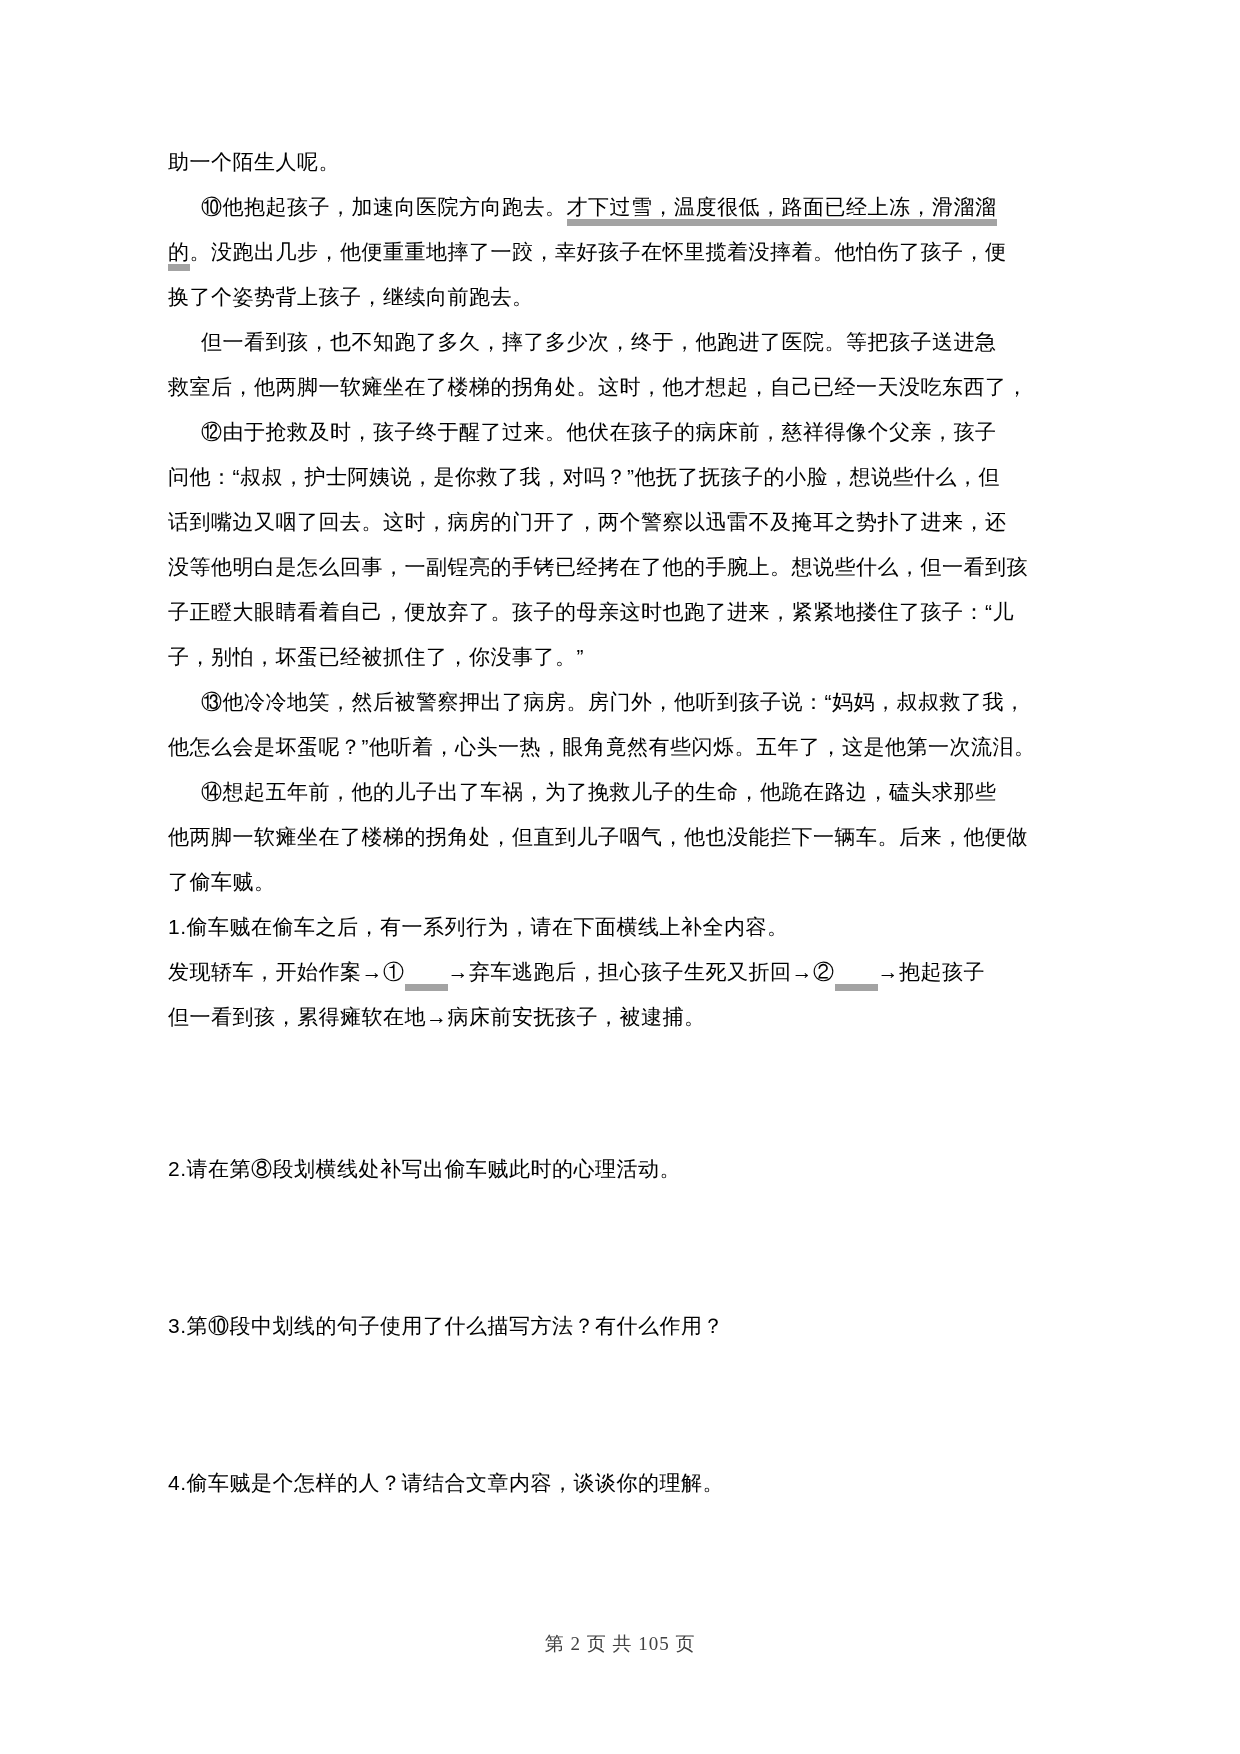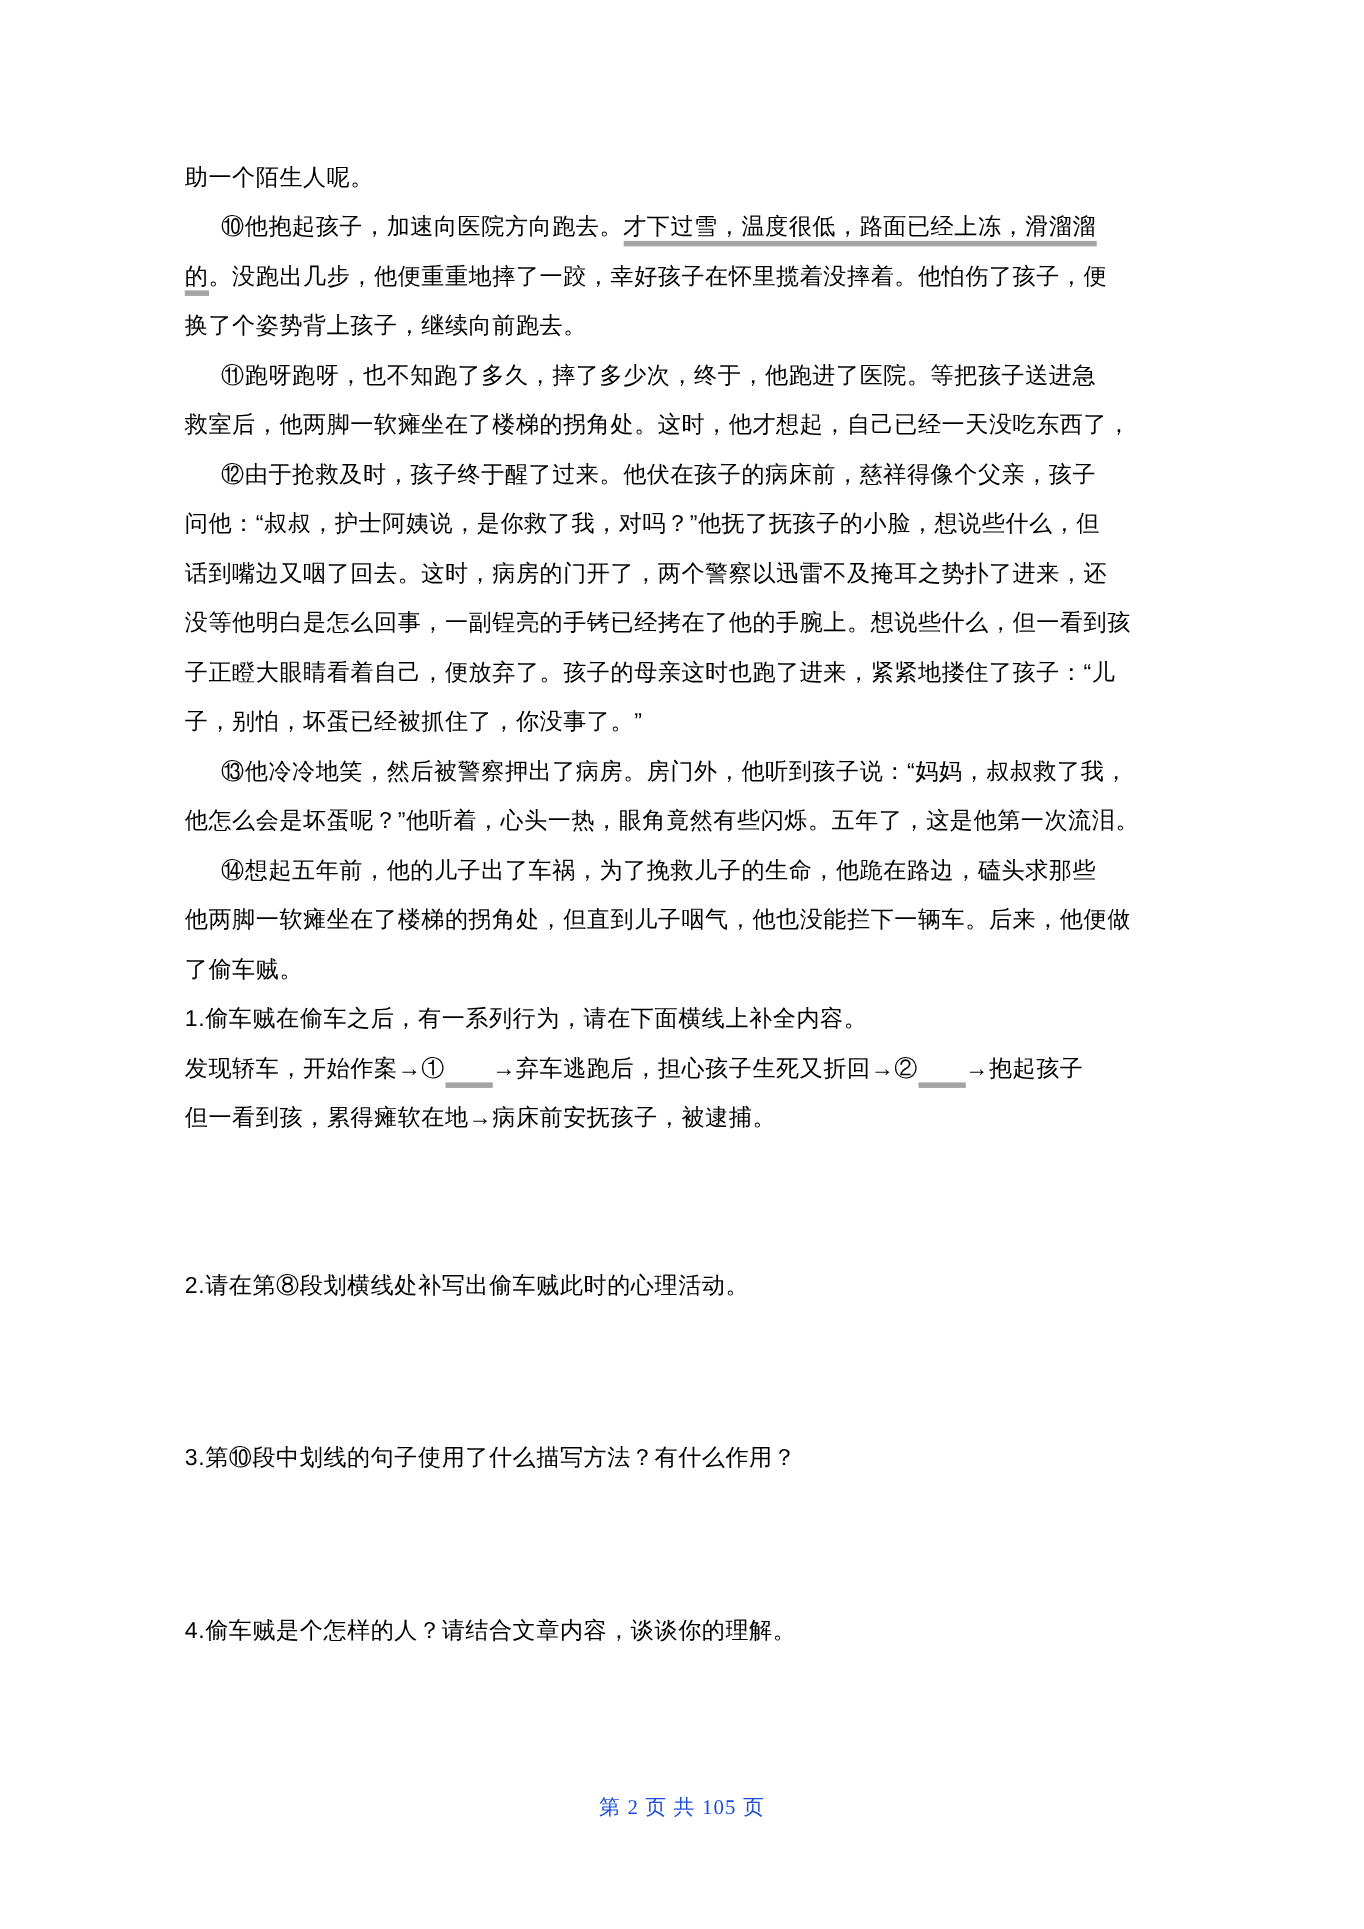--- a/index.html
+++ b/index.html
@@ -14,51 +14,51 @@
     font-size:21px;
     line-height:45px;
     letter-spacing:0.5px;
   }
   .line{
     white-space:nowrap;
     height:45px;
   }
   .line.indent{text-indent:33px;}
   .u{
-    border-bottom:5px solid #a3a3a3;
+    border-bottom:7px solid #a3a3a3;
     padding-bottom:1px;
     margin-top:40px;
   }
   .question{white-space:nowrap;height:45px;}
   .q2{margin-top:107px;}
   .q3{margin-top:112px;}
   .q4{margin-top:112px;}
   .footer{
     position:absolute;
     left:0;right:0;
     top:1630px;
     text-align:center;
     font-family:"Liberation Serif", serif;
     font-size:19px;
     line-height:27px;
     letter-spacing:1px;
-    color:#1d4ed8;
+    color:#404040;
   }
 </style>
 </head>
 <body>
 
 <div class="page">
 
   <div class="story">
       <div class="line"><span>助一个陌生人呢。</span></div>
       <div class="line indent"><span>⑩他抱起孩子，加速向医院方向跑去。</span><span class="u">才下过雪，温度很低，路面已经上冻，滑溜溜</span></div>
       <div class="line"><span class="u">的</span><span>。没跑出几步，他便重重地摔了一跤，幸好孩子在怀里揽着没摔着。他怕伤了孩子，便</span></div>
       <div class="line"><span>换了个姿势背上孩子，继续向前跑去。</span></div>
-      <div class="line indent"><span>⑪跑呀跑呀，也不知跑了多久，摔了多少次，终于，他跑进了医院。等把孩子送进急</span></div>
+      <div class="line indent"><span>但一看到孩，也不知跑了多久，摔了多少次，终于，他跑进了医院。等把孩子送进急</span></div>
       <div class="line"><span>救室后，他两脚一软瘫坐在了楼梯的拐角处。这时，他才想起，自己已经一天没吃东西了，</span></div>
       <div class="line indent"><span>⑫由于抢救及时，孩子终于醒了过来。他伏在孩子的病床前，慈祥得像个父亲，孩子</span></div>
       <div class="line"><span>问他：“叔叔，护士阿姨说，是你救了我，对吗？”他抚了抚孩子的小脸，想说些什么，但</span></div>
       <div class="line"><span>话到嘴边又咽了回去。这时，病房的门开了，两个警察以迅雷不及掩耳之势扑了进来，还</span></div>
       <div class="line"><span>没等他明白是怎么回事，一副锃亮的手铐已经拷在了他的手腕上。想说些什么，但一看到孩</span></div>
       <div class="line"><span>子正瞪大眼睛看着自己，便放弃了。孩子的母亲这时也跑了进来，紧紧地搂住了孩子：“儿</span></div>
       <div class="line"><span>子，别怕，坏蛋已经被抓住了，你没事了。”</span></div>
       <div class="line indent"><span>⑬他冷冷地笑，然后被警察押出了病房。房门外，他听到孩子说：“妈妈，叔叔救了我，</span></div>
       <div class="line"><span>他怎么会是坏蛋呢？”他听着，心头一热，眼角竟然有些闪烁。五年了，这是他第一次流泪。</span></div>
       <div class="line indent"><span>⑭想起五年前，他的儿子出了车祸，为了挽救儿子的生命，他跪在路边，磕头求那些</span></div>

